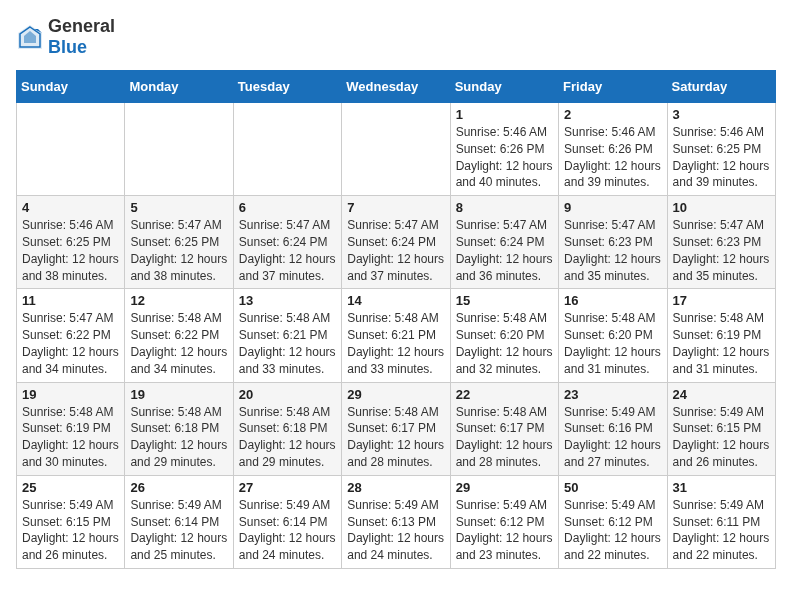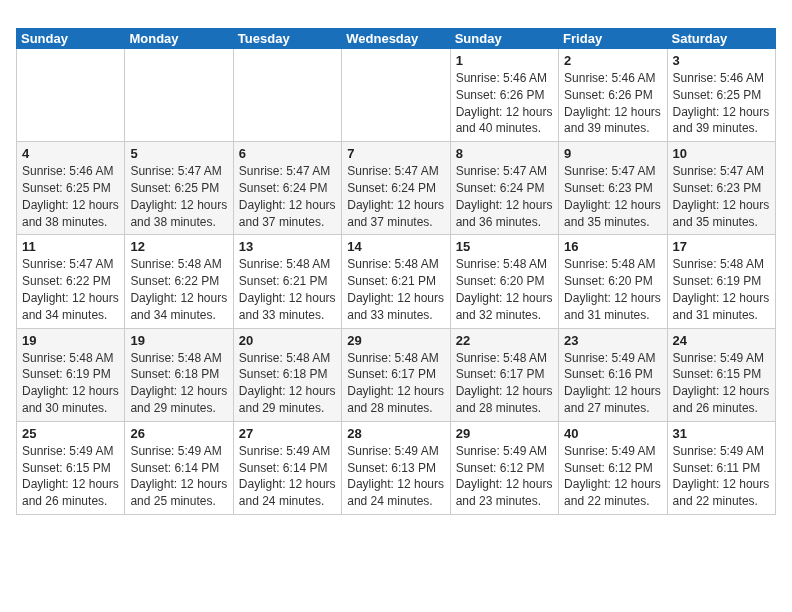--- a/index.html
+++ b/index.html
@@ -50,21 +50,21 @@
     .calendar {
       width: 100%;
       border-collapse: collapse;
       border: 1px solid #ccc;
     }
     .calendar th {
       background-color: #1a6fba;
       color: #fff;
       font-size: 13px;
       font-weight: bold;
-      padding: 2px 4px;
+      padding: 8px 4px;
       text-align: left;
       border: 1px solid #1a6fba;
     }
     .calendar td {
       vertical-align: top;
       border: 1px solid #ccc;
       padding: 4px 5px;
       width: 108px;
       min-height: 80px;
       font-size: 10px;
@@ -90,20 +90,32 @@
       line-height: 1.4;
     }
     .empty-cell {
       background: #f9f9f9;
     }
   </style>
 </head>
 <body>
 
 <div class="header">
+  <div class="logo">
+    <svg class="logo-icon" viewBox="0 0 28 28">
+      <polygon points="14,2 26,10 26,26 2,26 2,10" fill="#1a6fba" opacity="0.15"></polygon>
+      <polygon points="14,4 24,11 24,24 4,24 4,11" fill="none" stroke="#1a6fba" stroke-width="1.5"></polygon>
+      <polygon points="14,8 20,13 20,20 8,20 8,13" fill="#1a6fba" opacity="0.5"></polygon>
+      <polygon points="18,6 26,10 22,6" fill="#1a6fba"></polygon>
+    </svg>
+    <div>
+      <span class="logo-text-general">General</span><br>
+      <span class="logo-text-blue">Blue</span>
+    </div>
+  </div>
 </div>
 
 <table class="calendar">
   <thead>
     <tr>
     <th>Sunday</th>
         <th>Monday</th>
         <th>Tuesday</th>
         <th>Wednesday</th>
         <th>Sunday</th>
@@ -322,21 +334,21 @@
 and 24 minutes.</div>
         </td>
         <td>
           <span class="day-number">29</span>
           <div class="day-info" style="white-space: pre-wrap;">Sunrise: 5:49 AM
 Sunset: 6:12 PM
 Daylight: 12 hours
 and 23 minutes.</div>
         </td>
         <td>
-          <span class="day-number">40</span>
+          <span class="day-number">50</span>
           <div class="day-info" style="white-space: pre-wrap;">Sunrise: 5:49 AM
 Sunset: 6:12 PM
 Daylight: 12 hours
 and 22 minutes.</div>
         </td>
         <td>
           <span class="day-number">31</span>
           <div class="day-info" style="white-space: pre-wrap;">Sunrise: 5:49 AM
 Sunset: 6:11 PM
 Daylight: 12 hours

